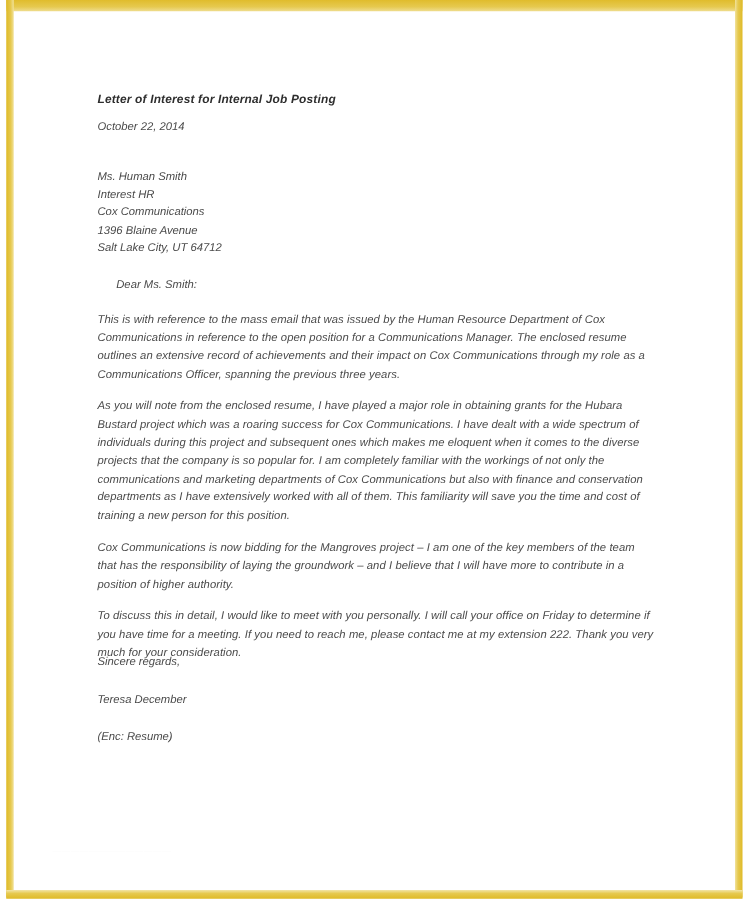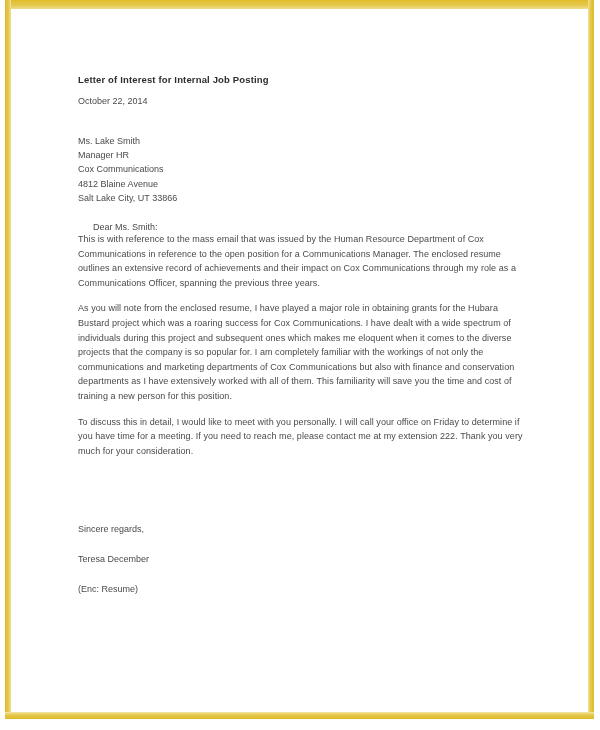--- a/index.html
+++ b/index.html
@@ -13,20 +13,21 @@
     font-family: "Liberation Sans", sans-serif;
     overflow: hidden;
   }
 
   #page {
     position: relative;
     width: 600px;
     height: 674px;
     background: #ffffff;
     box-sizing: border-box;
+    font-style: italic;
   }
 
   
   .frame-bar {
     position: absolute;
     background: #e3c23c;
   }
   .frame-top {
     left: 5px;
     top: 0px;
@@ -102,21 +103,21 @@
     top: 222px;
     left: 0;
     font-size: 9px;
     color: #4a4a4a;
     white-space: nowrap;
     margin-left: 15px;
   }
 
   .body-blocks {
     position: absolute;
-    top: 232px;
+    top: 248px;
     left: 0;
     width: 447px;
   }
 
   .para {
     font-size: 9px;
     line-height: 14.6px;
     color: #4a4a4a;
     text-align: left;
     margin: 0 0 11px 0;
@@ -161,32 +162,33 @@
   <div class="frame-bar frame-right"></div>
   <div class="frame-bar frame-bottom"></div>
 
   <div class="letter">
 
     <div class="doc-title">Letter of Interest for Internal Job Posting</div>
 
     <div class="doc-date">October 22, 2014</div>
 
     <div class="address-block">
-      <div class="address-line">Ms. Lake Smith</div>
-      <div class="address-line">Manager HR</div>
+      <div class="address-line">Ms. Human Smith</div>
+      <div class="address-line">Interest HR</div>
       <div class="address-line">Cox Communications</div>
-      <div class="address-line">4812 Blaine Avenue</div>
-      <div class="address-line">Salt Lake City, UT 33866</div>
+      <div class="address-line">1396 Blaine Avenue</div>
+      <div class="address-line">Salt Lake City, UT 64712</div>
     </div>
 
     <div class="salutation">Dear Ms. Smith:</div>
 
     <div class="body-blocks">
       <p class="para">This is with reference to the mass email that was issued by the Human Resource Department of Cox Communications in reference to the open position for a Communications Manager. The enclosed resume outlines an extensive record of achievements and their impact on Cox Communications through my role as a Communications Officer, spanning the previous three years.</p>
       <p class="para">As you will note from the enclosed resume, I have played a major role in obtaining grants for the Hubara Bustard project which was a roaring success for Cox Communications. I have dealt with a wide spectrum of individuals during this project and subsequent ones which makes me eloquent when it comes to the diverse projects that the company is so popular for. I am completely familiar with the workings of not only the communications and marketing departments of Cox Communications but also with finance and conservation departments as I have extensively worked with all of them. This familiarity will save you the time and cost of training a new person for this position.</p>
+      <p class="para">Cox Communications is now bidding for the Mangroves project – I am one of the key members of the team that has the responsibility of laying the groundwork – and I believe that I will have more to contribute in a position of higher authority.</p>
       <p class="para">To discuss this in detail, I would like to meet with you personally. I will call your office on Friday to determine if you have time for a meeting. If you need to reach me, please contact me at my extension 222. Thank you very much for your consideration.</p>
     </div>
 
     <div class="closing-block">
       <div class="closing-line">Sincere regards,</div>
       <div class="closing-line">Teresa December</div>
       <div class="closing-line">(Enc: Resume)</div>
     </div>
 
   </div>

